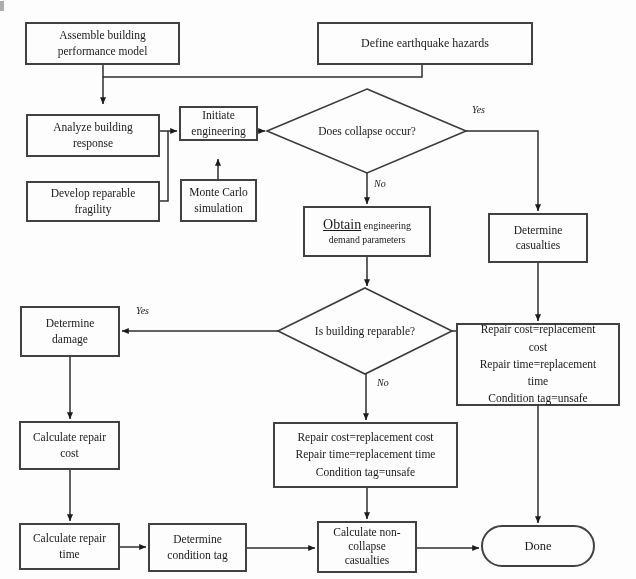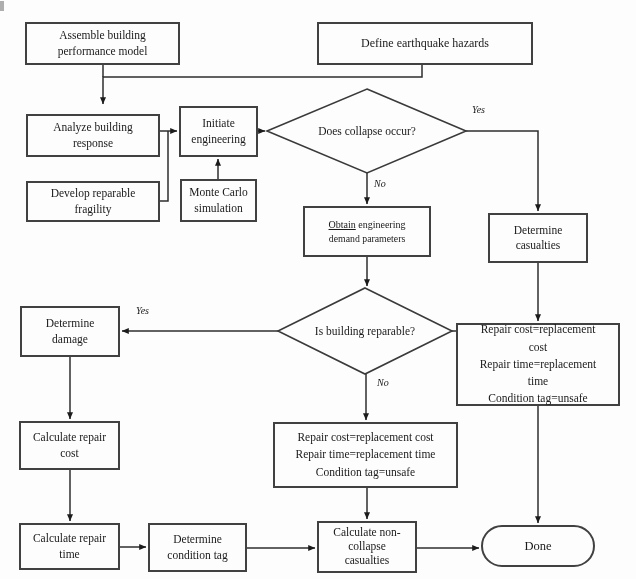--- a/index.html
+++ b/index.html
@@ -13,21 +13,21 @@
     align-items:center;text-align:center;border:2px solid #414141;background:#fdfdfd;
     font-size:11.5px;line-height:1.32;box-sizing:border-box;z-index:2;padding:1px 2px;
   }
   .node span{display:block;}
   .stadium{border-radius:22px;font-size:12.5px;}
   .dtext{
     position:absolute;display:flex;justify-content:center;align-items:center;
     text-align:center;font-size:11.5px;z-index:2;background:transparent;
   }
   .elabel{position:absolute;font-size:10px;z-index:2;font-style:italic;}
-  .mix-large{font-size:10px;display:inline !important;text-decoration:underline;}
+  .mix-large{font-size:14px;display:inline !important;text-decoration:underline;}
   .mix-small{font-size:10px;display:inline !important;}
   .small-line{font-size:9.8px;text-align:center;}
   .t3{line-height:1.5;}
   .artifact{position:absolute;left:0;top:1px;width:4px;height:10px;background:#aeaeae;z-index:1;}
 </style>
 </head>
 <body>
 
 <div class="canvas">
 
@@ -74,21 +74,21 @@
 
   <div class="node" style="left:317px;top:22px;width:216px;height:43px;font-size:12px;">
     <span>Define earthquake hazards</span>
   </div>
 
   <div class="node" style="left:26px;top:114px;width:134px;height:43px;">
     <span>Analyze building</span>
     <span>response</span>
   </div>
 
-  <div class="node" style="left:179px;top:106px;width:79px;height:51px;">
+  <div class="node" style="left:179px;top:106px;width:79px;height:35px;">
     <span>Initiate</span>
     <span>engineering</span>
   </div>
 
   <div class="node" style="left:26px;top:181px;width:134px;height:41px;">
     <span>Develop reparable</span>
     <span>fragility</span>
   </div>
 
   <div class="node" style="left:180px;top:179px;width:77px;height:43px;">

